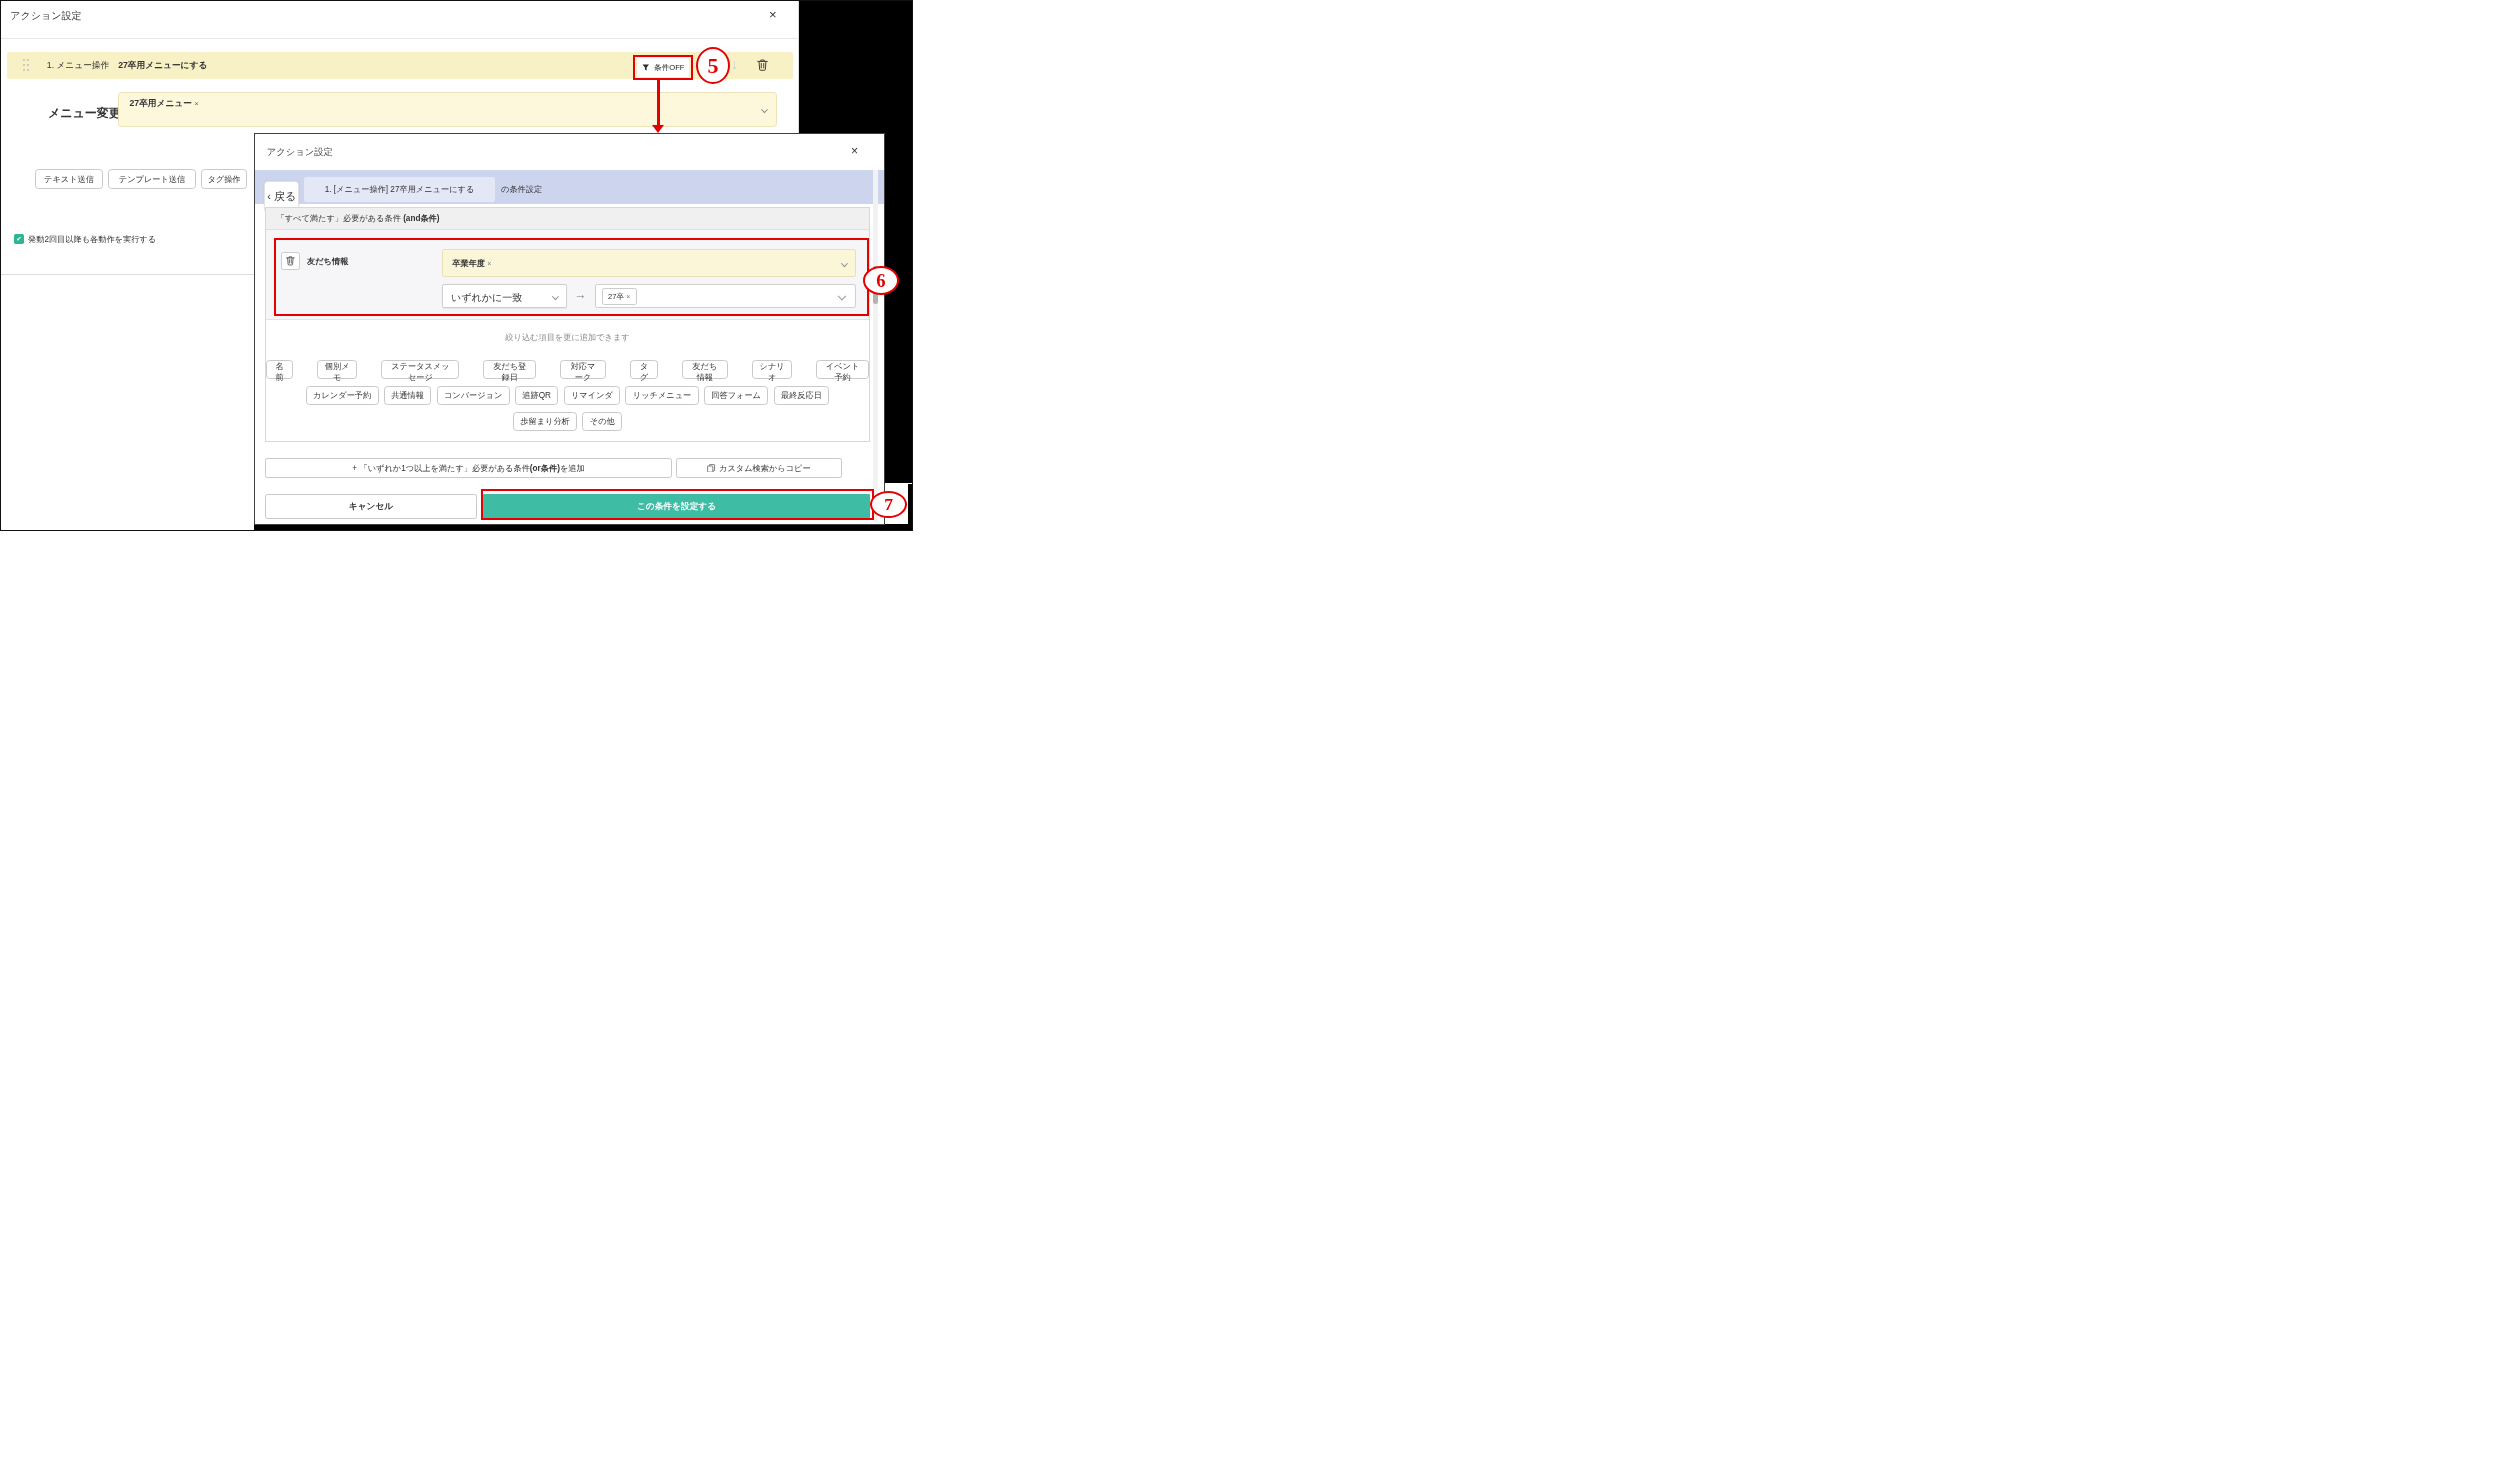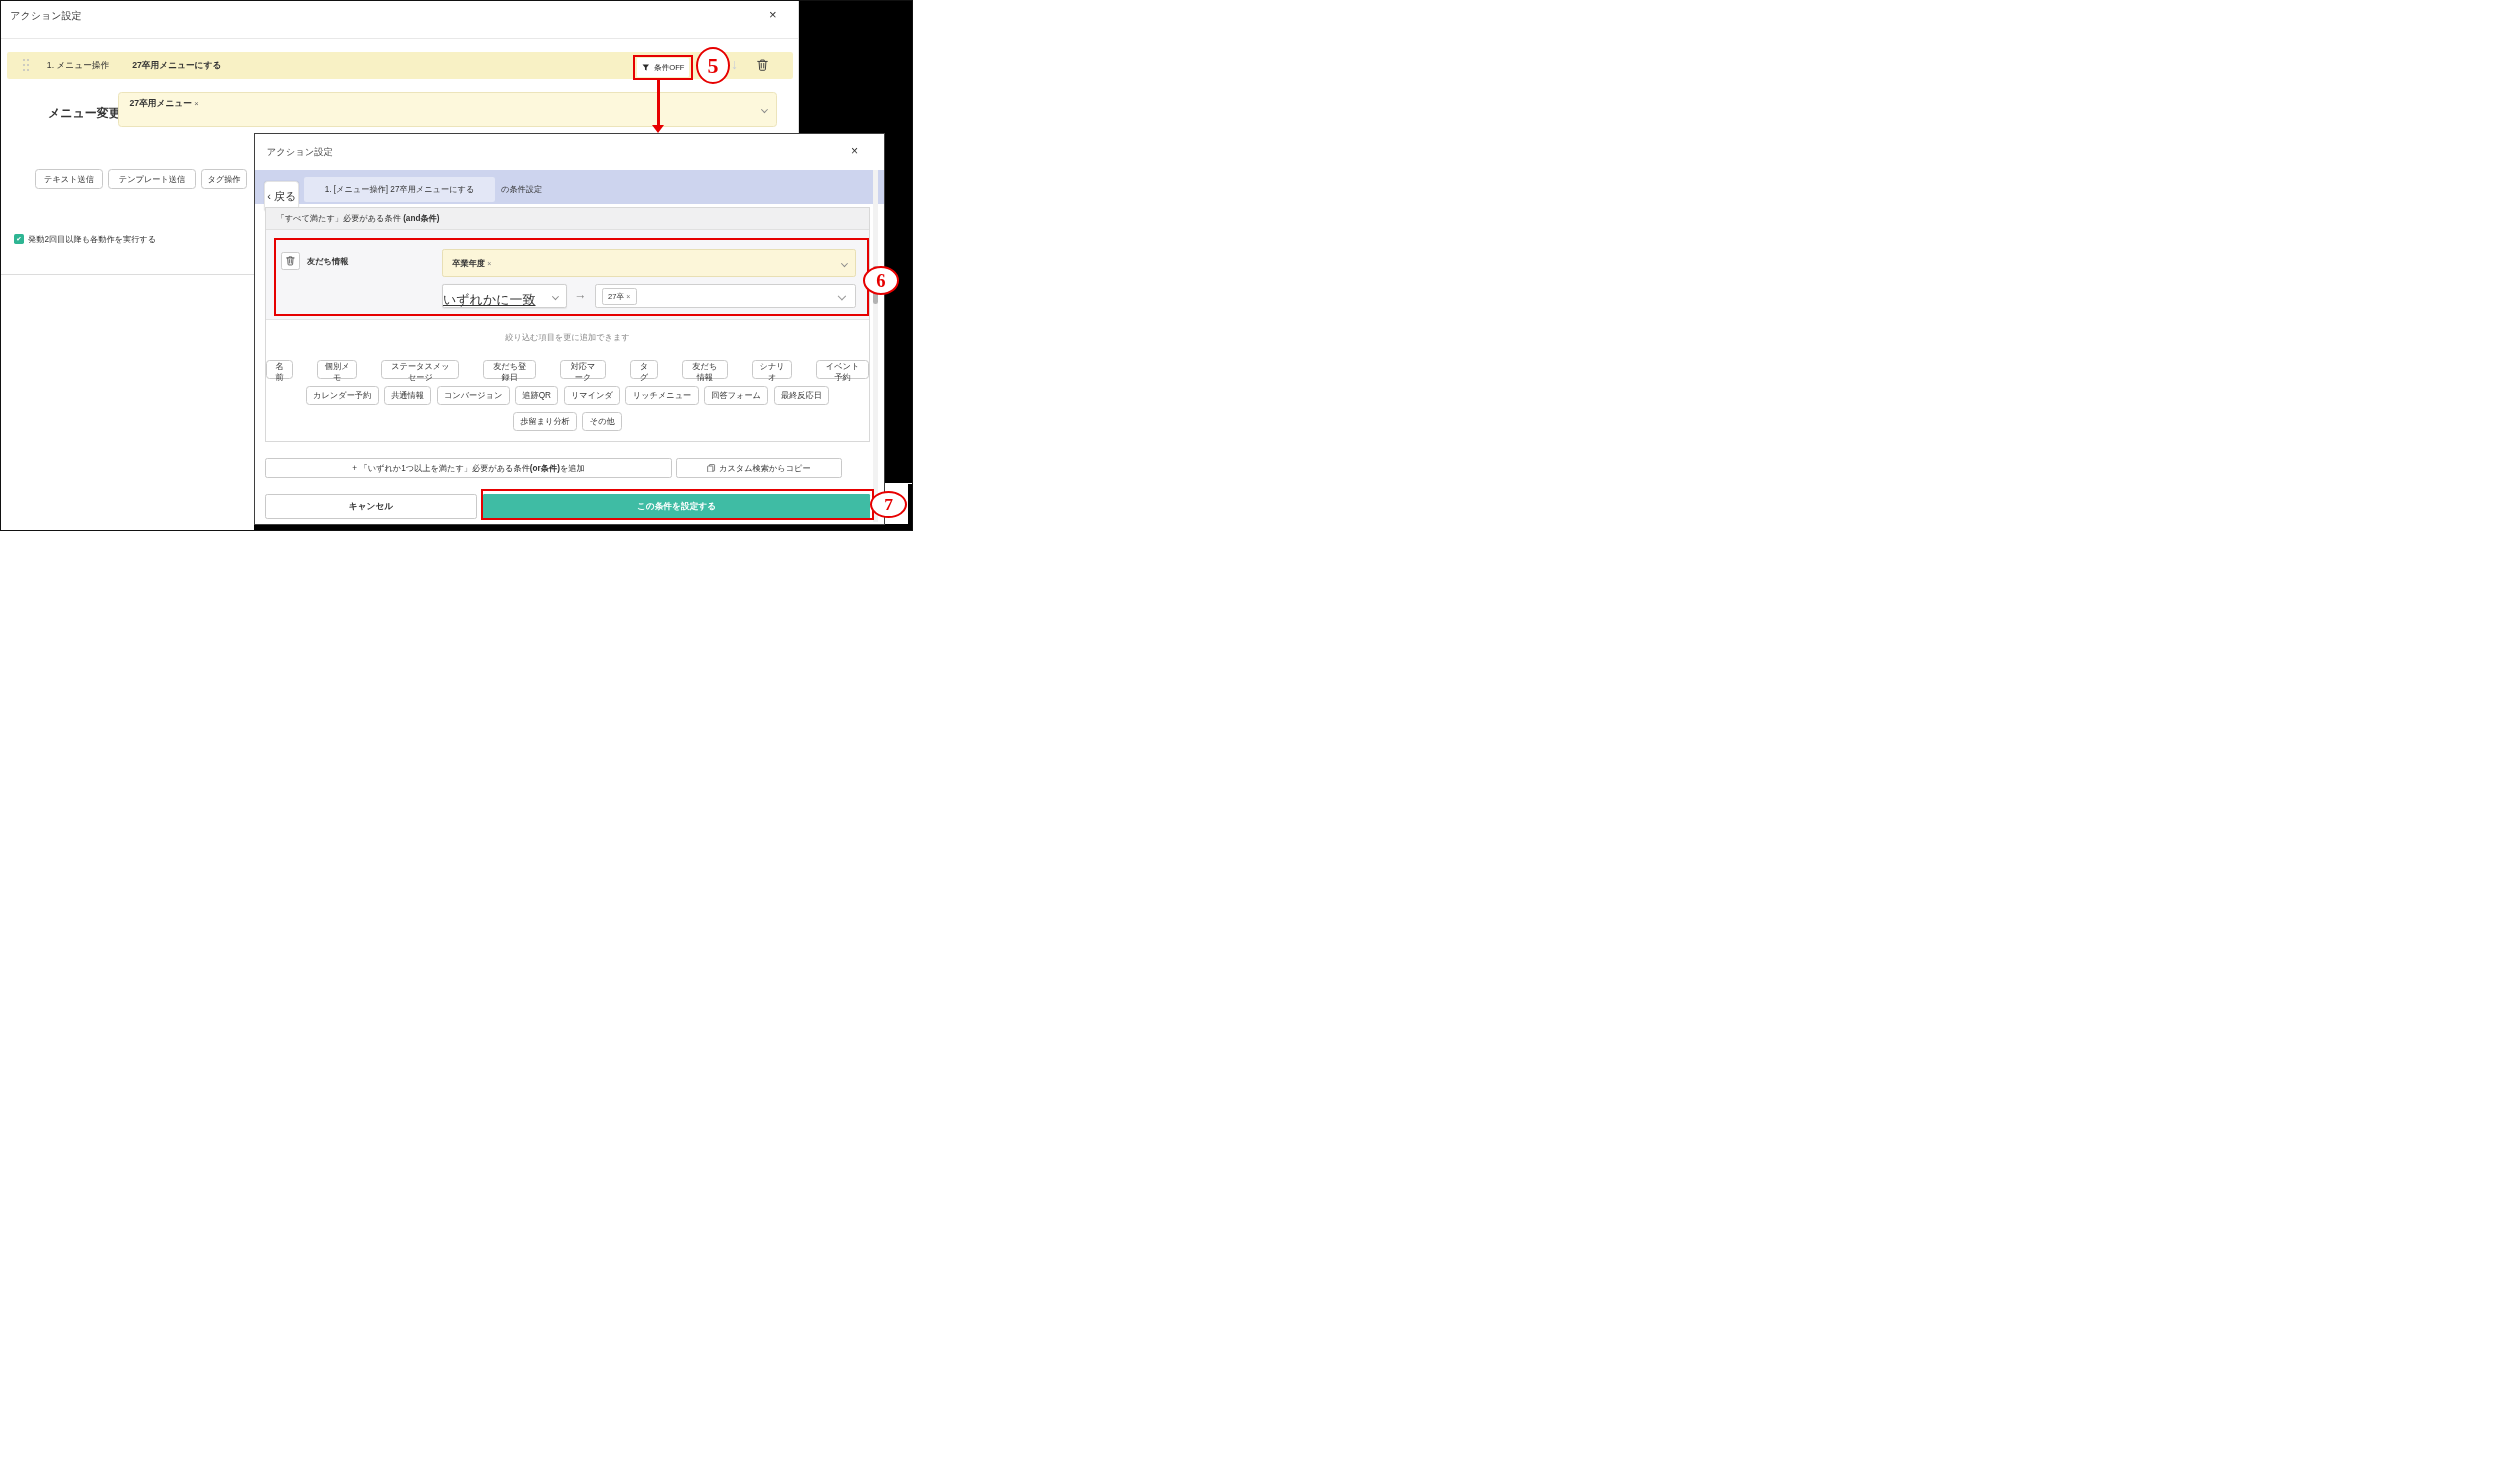--- a/index.html
+++ b/index.html
@@ -16,21 +16,21 @@
   
   #dlg1 { position:absolute; left:0; top:0; width:798px; height:274px; background:#fff; border-right:0.6px solid #dcdcdc; border-bottom:0.6px solid #dcdcdc; }
   #dlg1-title { position:absolute; left:9.3px; top:8.2px; font-size:10px; color:#3a3a3a; }
   #dlg1-close { position:absolute; left:768px; top:7px; font-size:13px; color:#333; cursor:pointer; line-height:1; }
   #dlg1-divider { position:absolute; left:0; top:37px; width:100%; height:0.6px; background:#e8e8e8; }
 
   #action-row { position:absolute; left:5.8px; top:51px; width:786px; height:27px; background:#f8f1c5; border-radius:2.3px; }
   .dots { position:absolute; left:16.3px; top:7px; width:7.6px; height:13px; display:flex; flex-wrap:wrap; gap:1.7px; }
   .dots i { width:2.3px; height:2.3px; border-radius:50%; background:#bfbfbf; }
   #action-row-text { position:absolute; left:40px; top:7.6px; font-size:8.7px; color:#333; }
-  #action-row-text b { margin-left:23px;text-align:center; }
+  #action-row-text b { margin-left:9px;text-align:center; }
   #cond-off-btn { position:absolute; left:636px; top:57px; width:52px; height:19px; background:#fff; border:none; border-radius:1.2px; font-size:7.6px; color:#222; display:flex; align-items:center; justify-content:center; gap:5px; cursor:pointer; }
   #down-arrow-icon { position:absolute; left:730px; top:55px; font-size:14px; font-weight:bold; color:#c9cfd8; }
   #dlg1-trash { position:absolute; left:756px; top:58px; cursor:pointer; }
 
   #menu-label { position:absolute; left:47px; top:104px; font-size:12px; font-weight:bold; }
   #menu-field { position:absolute; left:117px; top:91px; width:659px; height:35px; background:#fdf8dc; border:0.6px solid #ece4bb; border-radius:3.5px; cursor:pointer; }
   #menu-field .val { position:absolute; left:10.5px; top:5.2px; font-size:8.7px; font-weight:bold; }
   #menu-field .x { font-weight:normal; color:#666; font-size:7.6px; margin-left:2.3px; }
 
   .white-btn { background:#fff; border:0.6px solid #c9c9c9; border-radius:3.5px; font-size:8.2px; color:#333; cursor:pointer; font-family:inherit; }
@@ -53,21 +53,21 @@
 
   #and-panel { position:absolute; left:10px; top:73px; width:605px; height:235px; background:#fff; border:0.6px solid #d8d8d8; }
   #and-header { position:relative; height:22px; background:#f0f0f1; border-bottom:0.6px solid #e0e0e0; font-size:8.2px; line-height:22px; padding-left:10.5px; color:#333; }
   #cond-block { position:absolute; left:0; top:22px; width:100%; height:90px; background:#f6f6f8; border-bottom:0.6px solid #e4e4e4; }
   #cond-trash-btn { position:absolute; left:15px; top:21.6px; width:19px; height:18.6px; background:#fff; border:0.6px solid #ccc; border-radius:2.3px; cursor:pointer; display:flex; align-items:center; justify-content:center; }
   #cond-category { position:absolute; left:41px; top:26px; font-size:8.2px; font-weight:bold; }
   #field-select { position:absolute; left:176px; top:19px; width:414px; height:28px; background:#fcf6d9; border:0.6px solid #e8dfb4; border-radius:2.3px; cursor:pointer; }
   #field-select .val { position:absolute; left:9.3px; top:7.6px; font-size:8.2px; font-weight:bold; }
   #field-select .x, #value-chip .x { font-weight:normal; color:#777; font-size:7px; margin-left:2.3px; }
   #op-select { position:absolute; left:176px; top:54px; width:125px; height:24px; background:#fff; border:0.6px solid #cfcfcf; border-radius:2.3px; box-shadow:0 0.6px 1.2px rgba(0,0,0,.08); cursor:pointer; }
-  #op-select .val { position:absolute; left:0; top:6.4px; font-size:13px;text-decoration:underline; }
+  #op-select .val { position:absolute; left:8px; top:6.4px; font-size:10px; }
   #cond-arrow { position:absolute; left:308px; top:58px; font-size:12.2px; font-weight:bold; color:#7c7c7c; }
   #value-select { position:absolute; left:329px; top:54px; width:261px; height:24px; background:#fff; border:0.6px solid #cfcfcf; border-radius:2.3px; cursor:pointer; }
   #value-chip { position:absolute; left:5.8px; top:2.9px; height:17.5px; background:#fff; border:0.6px solid #ccc; border-radius:2.3px; font-size:7.6px; padding:0 5.2px; line-height:16.3px; }
   .chev { position:absolute; width:5.2px; height:5.2px; border-left:1.2px solid #8a8a8a; border-bottom:1.2px solid #8a8a8a; transform:rotate(-45deg); }
   .chev.big { width:6.4px; height:6.4px; border-width:1.7px; border-color:#9a9a9a; }
 
   #hint { position:absolute; left:0; top:124px; width:100%; text-align:center; font-size:8.2px; color:#8a8a8a; }
   .kw-row { position:absolute; left:0; width:100%; display:flex; justify-content:center; gap:5.2px; }
   #kw-r1 { top:152px;gap:24px; } #kw-r2 { top:178px; } #kw-r3 { top:204px; }
   .kw { height:18.6px; padding:0 6.4px; background:#fff; border:0.6px solid #c9c9c9; border-radius:3.5px; font-size:8.2px; color:#333; cursor:pointer; font-family:inherit; }

